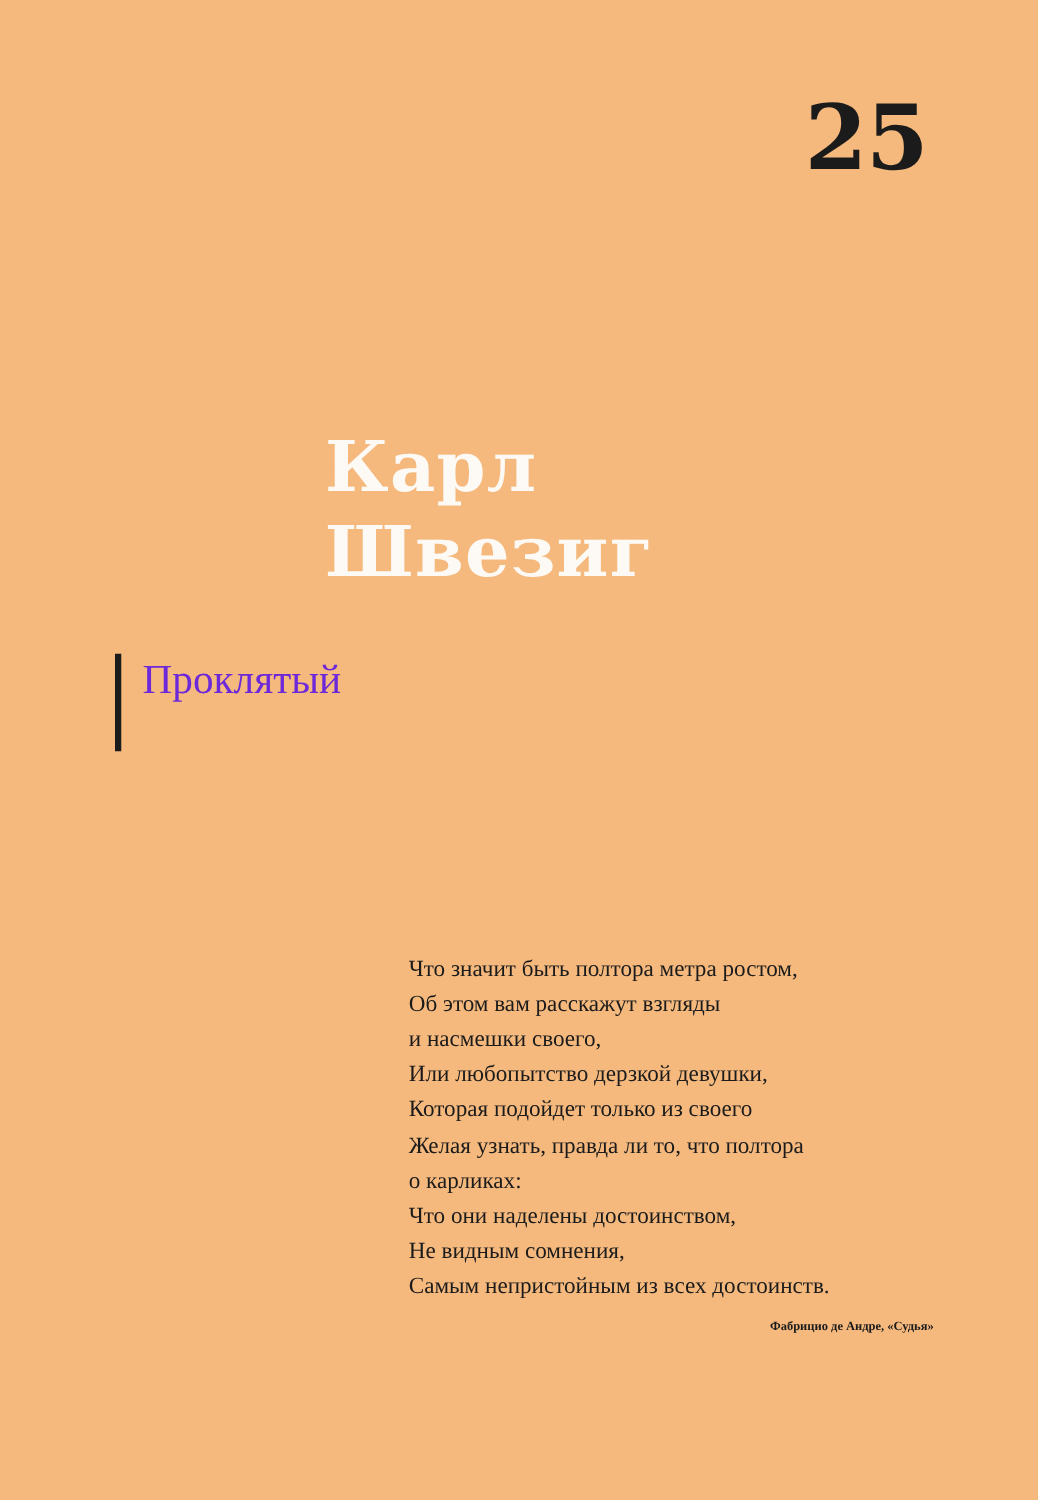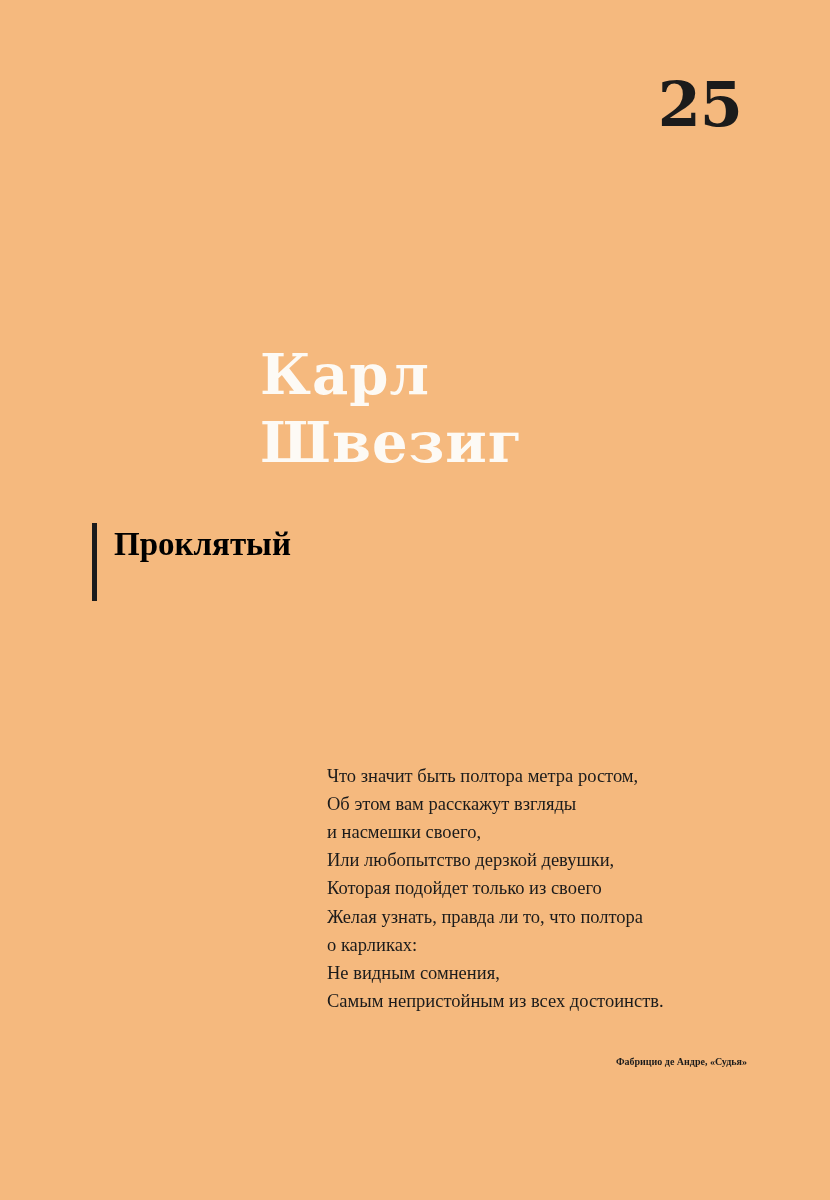--- a/index.html
+++ b/index.html
@@ -15,21 +15,21 @@
     overflow: hidden;
     font-family: "Liberation Serif", serif;
     box-sizing: border-box;
   }
   .chapter-number {
     position: absolute;
     top: 74px;
     right: 88px;
     font-family: "DejaVu Serif", serif;
     font-weight: 700;
-    font-size: 62px;
+    font-size: 72px;
     line-height: 1;
     color: #1b1b1b;
     letter-spacing: -1px;
   }
   .author {
     position: absolute;
     left: 225px;
     top: 340px;
     color: #fdfaf5;
     font-family: "DejaVu Serif", serif;
@@ -54,23 +54,22 @@
     width: 5px;
     background: #1b1b1b;
     height: 78px;
     margin-right: 17px;
     flex: 0 0 auto;
   }
   .title {
     font-family: "Liberation Serif", serif;
     font-size: 33px;
     line-height: 1.28;
-    color: #000000;
+    color: #6d28d9;
     max-width: 260px;
-    font-weight: bold;
   }
   .title .line { display: block; }
   .epigraph {
     position: absolute;
     left: 327px;
     top: 762px;
     width: 420px;
     font-family: Liberation Serif, serif;
     font-size: 18.5px;
     line-height: 1.52;
@@ -109,19 +108,20 @@
   </div>
 
   <div class="epigraph">
     <span class="line">Что значит быть полтора метра ростом,</span>
     <span class="line">Об этом вам расскажут взгляды</span>
     <span class="line">и насмешки своего,</span>
     <span class="line">Или любопытство дерзкой девушки,</span>
     <span class="line">Которая подойдет только из своего</span>
     <span class="line">Желая узнать, правда ли то, что полтора</span>
     <span class="line">о карликах:</span>
+    <span class="line">Что они наделены достоинством,</span>
     <span class="line">Не видным сомнения,</span>
     <span class="line">Самым непристойным из всех достоинств.</span>
   </div>
 
   <div class="epigraph-source">Фабрицио де Андре, «Судья»</div>
 
 </div>
 
 </body></html>

